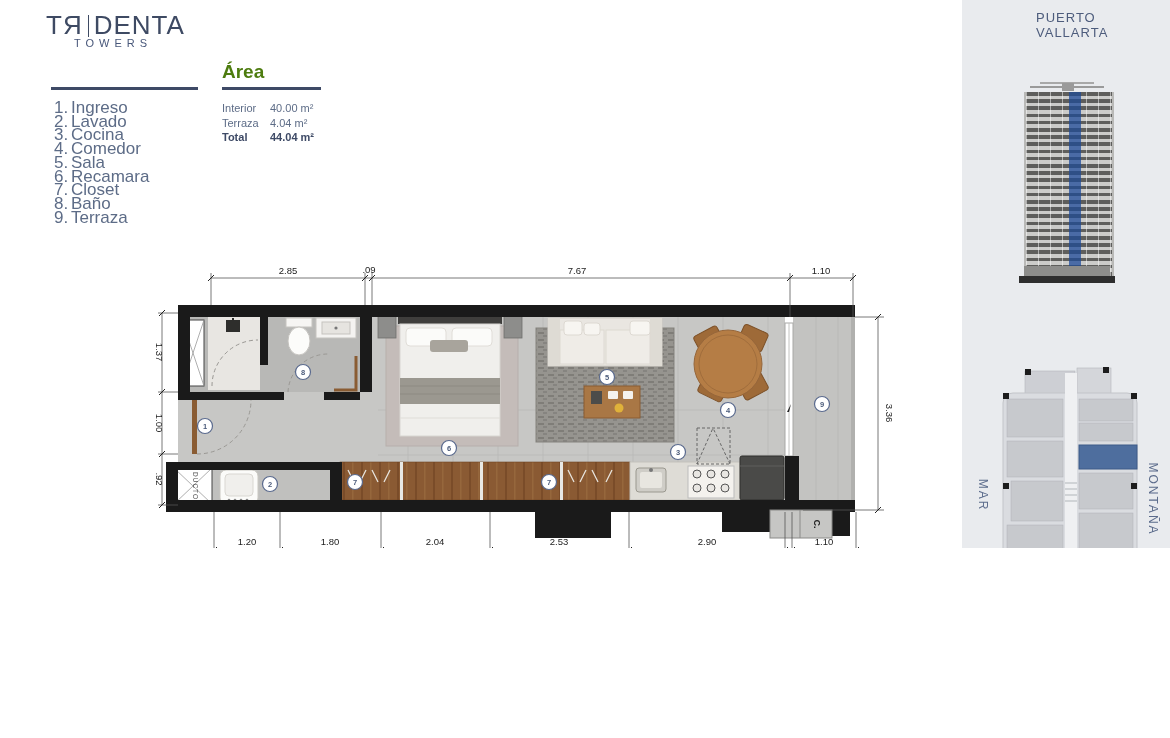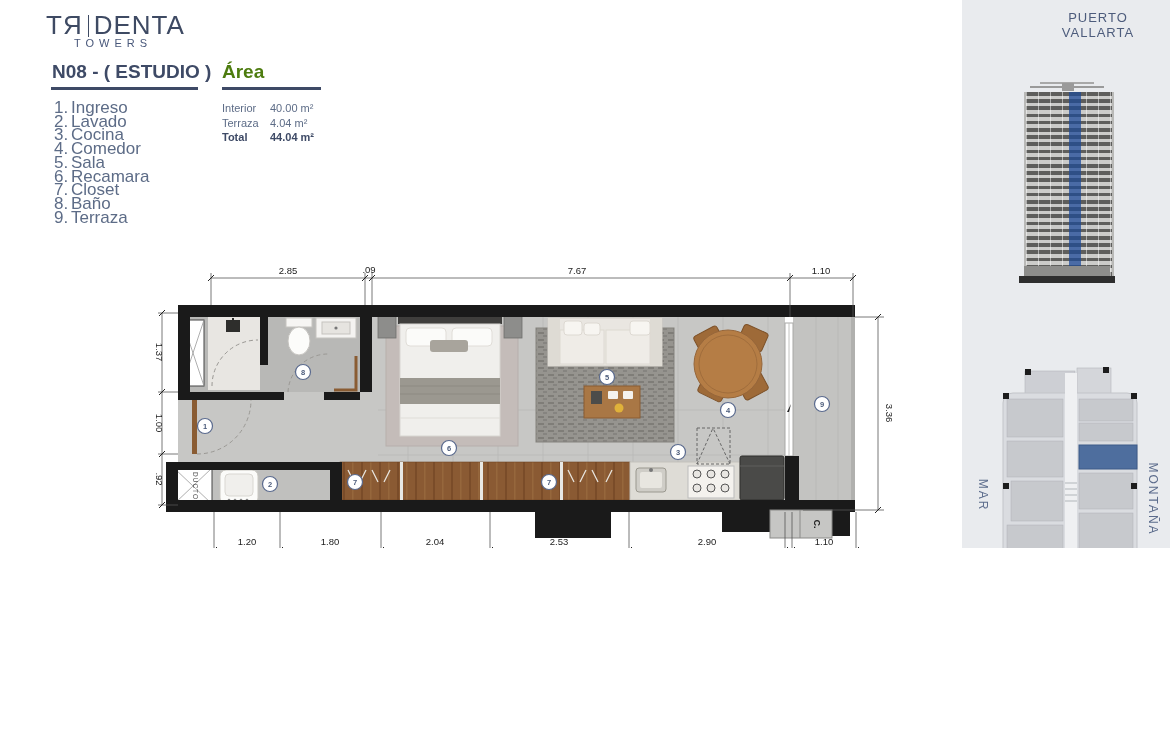--- a/index.html
+++ b/index.html
@@ -24,21 +24,21 @@
   .area-table .row span.lbl{display:inline-block;width:48px;}
   .area-table .row.total{font-weight:bold;color:#3e4a66;}
   
   .plan-wrap{left:148px;top:260px;width:760px;height:310px;}
   
   .wm-light{left:2px;top:701px;font-size:27px;color:#c3c7cf;letter-spacing:0.5px;}
   .wm-dark{left:40px;top:703px;font-size:18px;font-weight:bold;color:#414e6b;letter-spacing:0.2px;text-align:center;}
   .wm-rule{left:47px;top:727px;width:194px;height:3px;background:#47536e;}
   
   .side-panel{left:962px;top:0;width:208px;height:738px;background:#e9ebee;}
-  .location{left:1036px;top:10px;width:124px;text-align:center;font-size:13px;letter-spacing:1px;color:#4d5c7c;}
+  .location{left:1036px;top:10px;width:124px;font-size:13px;letter-spacing:1px;color:#4d5c7c;}
   
   .tower-roofrail1{left:1030px;top:86px;width:74px;height:2px;background:#9a9a9a;}
   .tower-roofrail2{left:1040px;top:82px;width:54px;height:2px;background:#a8a8a8;}
   .tower-box{left:1062px;top:83px;width:12px;height:8px;background:#9a9a9a;}
   .tower-body{left:1024px;top:92px;width:86px;height:184px;
      background:
        repeating-linear-gradient(90deg, rgba(255,255,255,0.5) 0 1.2px, rgba(255,255,255,0) 1.2px 12px),
        repeating-linear-gradient(180deg,#5e5e5c 0 3.6px,#cbcbc9 3.6px 7.2px);
      border-left:2px solid #b9b9b7;border-right:2px solid #b9b9b7;}
   .tower-stripe{left:1069px;top:92px;width:12px;height:184px;
@@ -61,21 +61,20 @@
   svg text{font-family:"Liberation Sans",sans-serif;}
 </style>
 </head>
 <body>
 
 <div class="page">
 
   <div class="abs logo-main"><span>TЯ</span><span class="bar"></span><span>DENTA</span></div>
   <div class="abs logo-sub">TOWERS</div>
 
-  <div class="abs unit-title">N08 - ( ESTUDIO )</div>
   <div class="abs area-title">Área</div>
   <div class="abs rule u"></div>
   <div class="abs rule a"></div>
 
   <div class="abs room-list">
     <div class="row"><span class="num">1.</span><span>Ingreso</span></div>
     <div class="row"><span class="num">2.</span><span>Lavado</span></div>
     <div class="row"><span class="num">3.</span><span>Cocina</span></div>
     <div class="row"><span class="num">4.</span><span>Comedor</span></div>
     <div class="row"><span class="num">5.</span><span>Sala</span></div>

